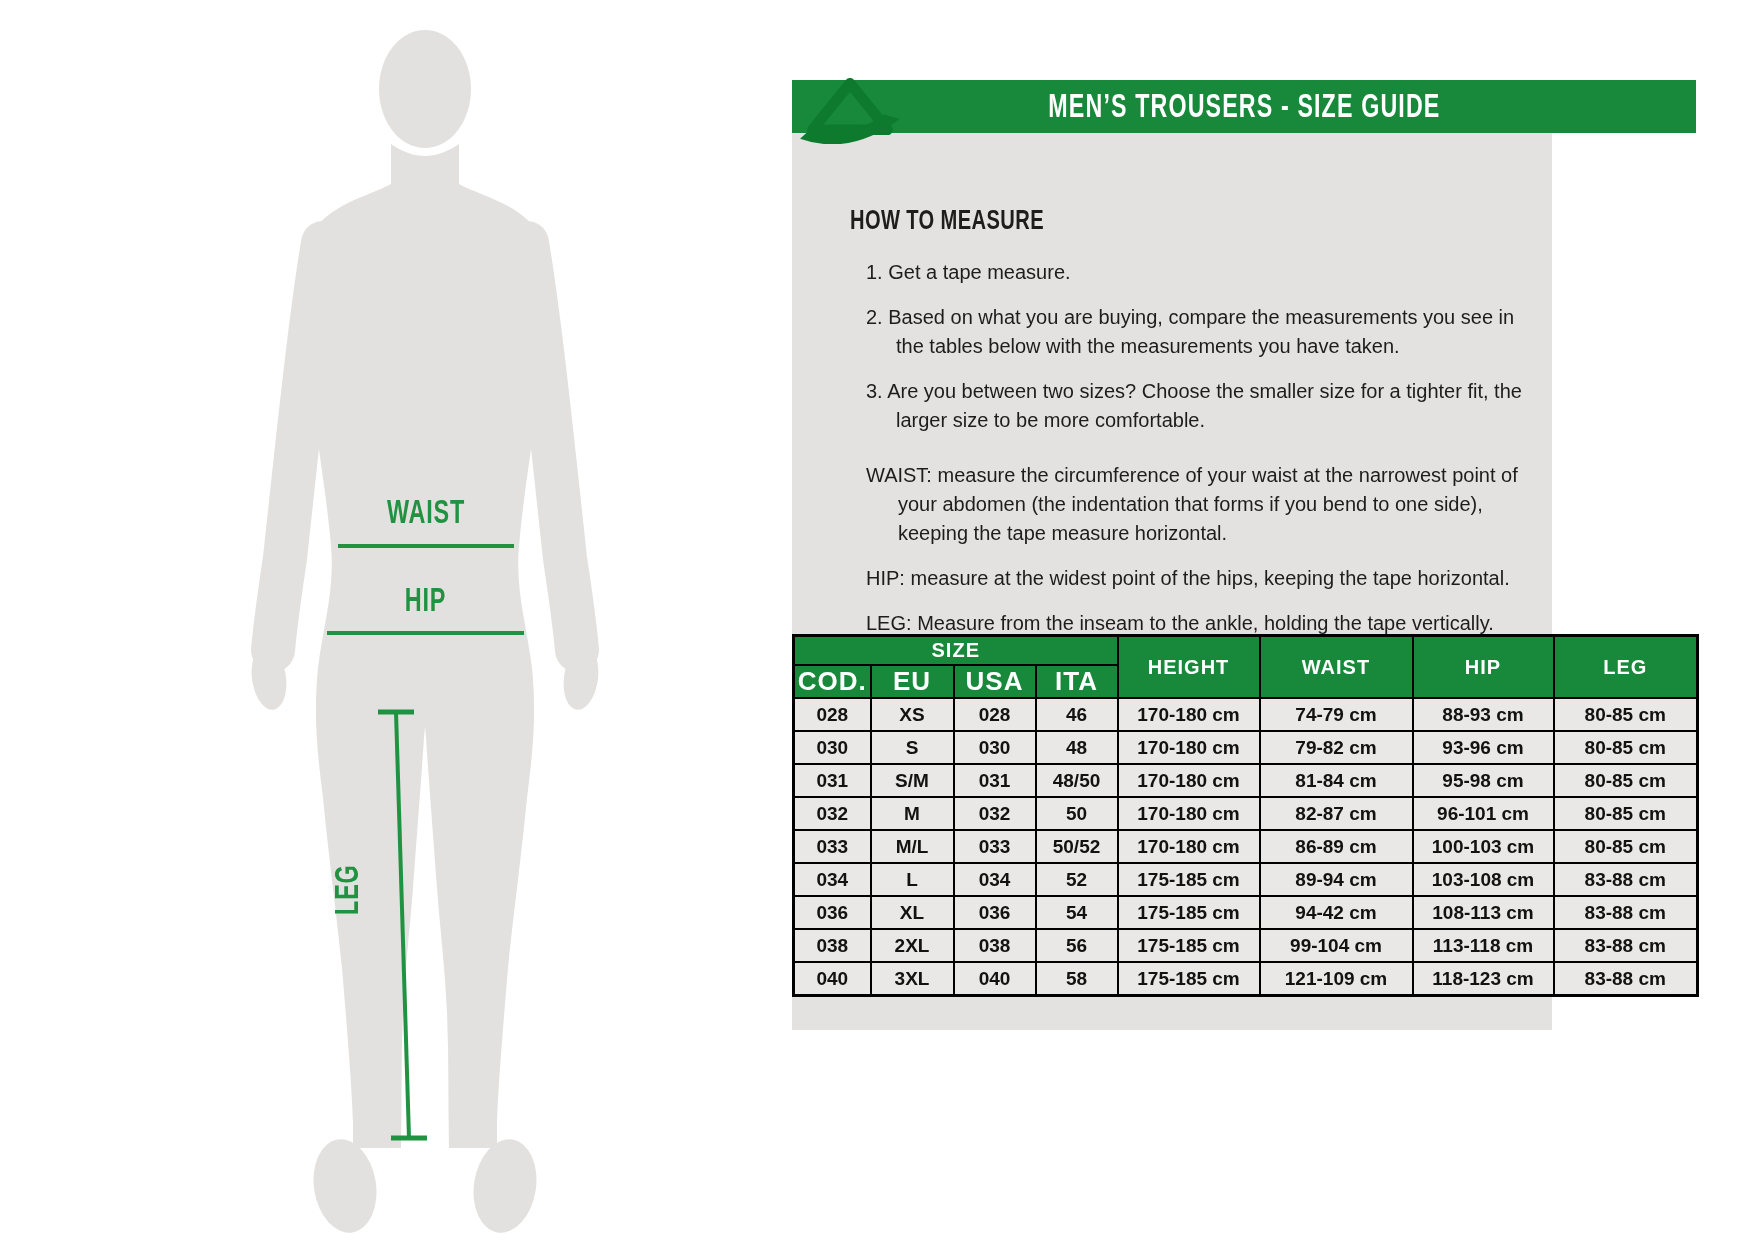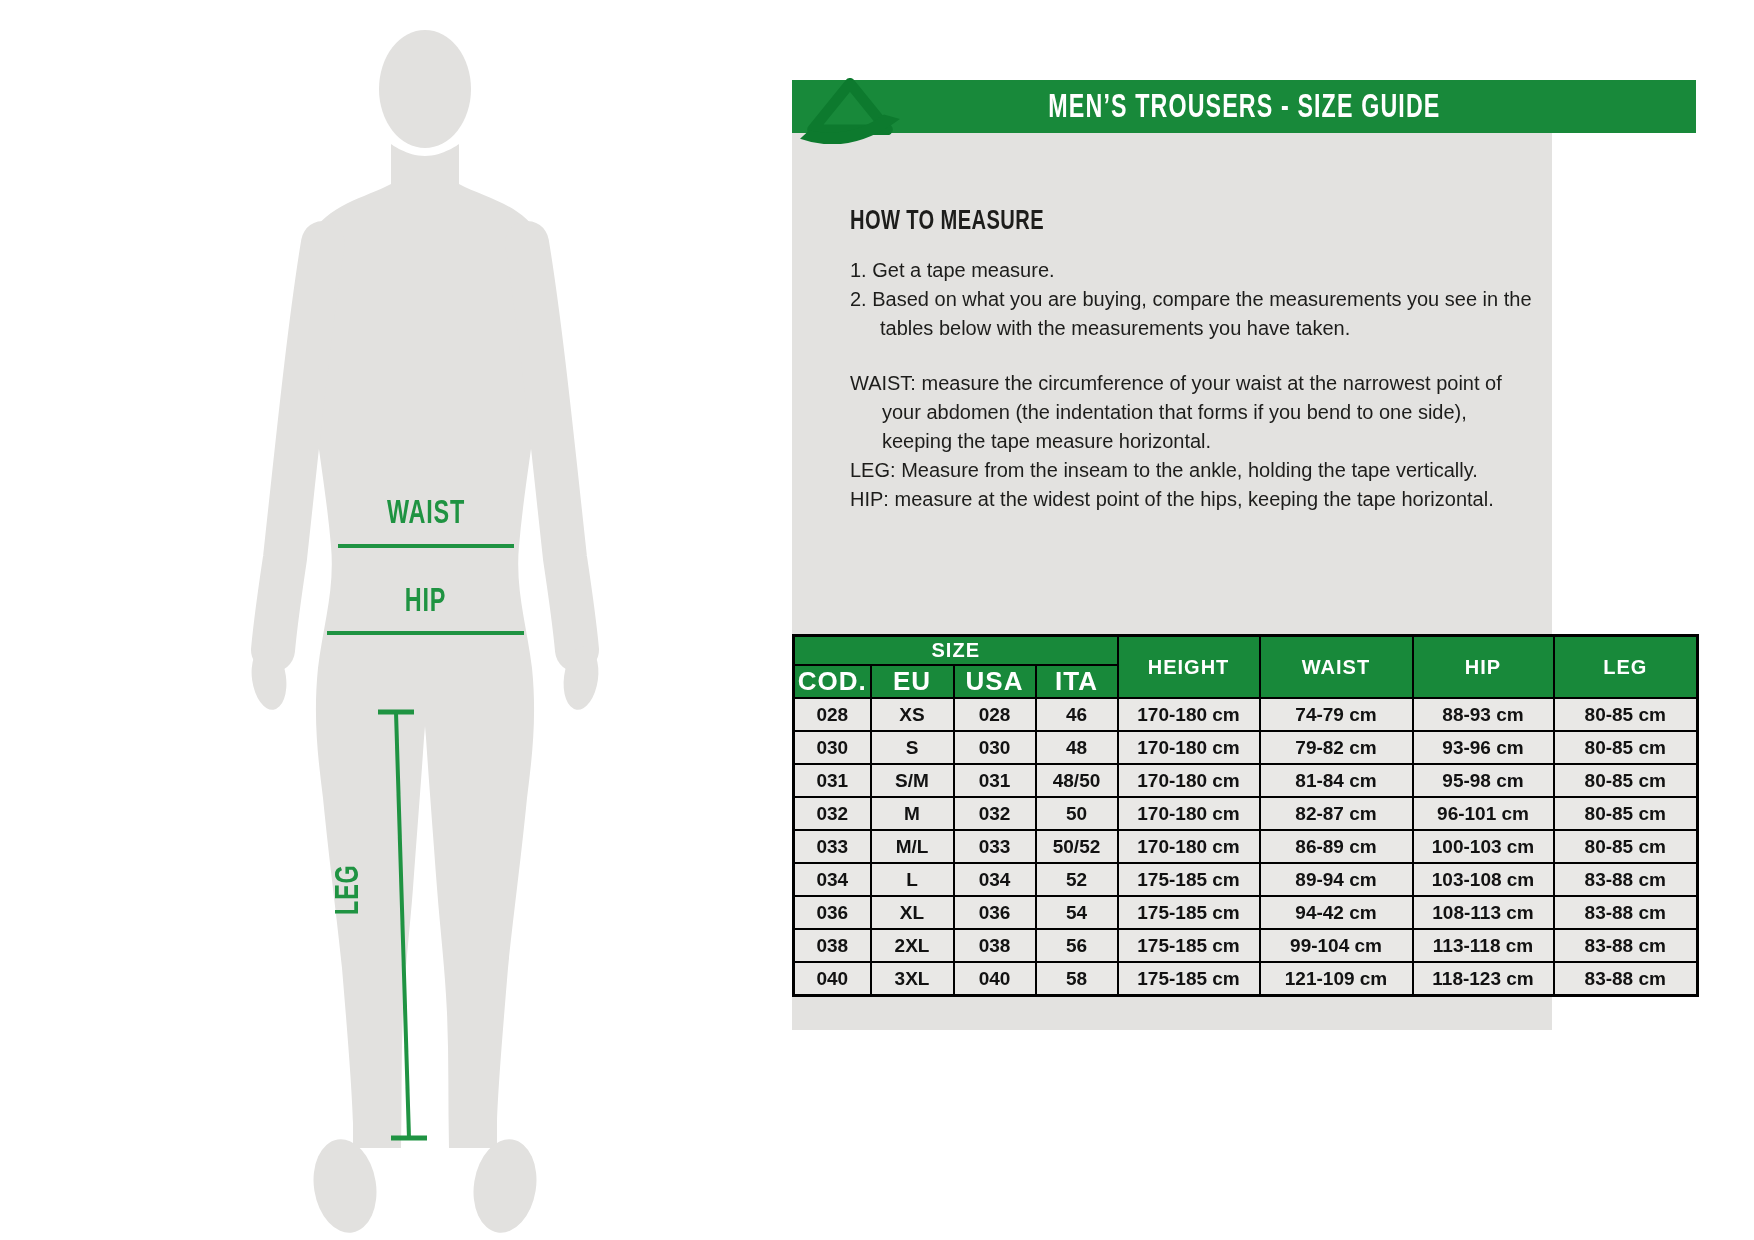--- a/index.html
+++ b/index.html
@@ -27,21 +27,21 @@
     display:flex;align-items:center;justify-content:center;
   }
   .titlebar .bar-title{
     color:#fff;font-weight:700;font-size:31px;letter-spacing:1.5px;white-space:nowrap;
     display:inline-block;transform:scale(.75,1.05);
   }
   .logo{position:absolute;left:8px;top:-2px;}
   .content{position:absolute;left:58px;top:118px;width:690px;}
   .htm-heading{font-size:28px;font-weight:700;line-height:44px;margin:0 0 14px 0;letter-spacing:.5px;}
   .htm-heading > span{display:inline-block;transform:scaleX(.72);transform-origin:0 50%;}
-  .step,.def{font-size:20px;line-height:29px;margin:0;}
+  .step,.def{font-size:20px;line-height:29px;margin:16px;}
   .step{padding-left:30px;text-indent:-30px;}
   .def{padding-left:32px;text-indent:-32px;}
   .defs{margin-top:26px;}
   
   .size-table{
     position:absolute;left:0;top:554px;width:904px;
     border-collapse:collapse;table-layout:fixed;border:3px solid #000;padding-left:14px;
   }
   .size-table th,.size-table td{border:2px solid #000;text-align:center;vertical-align:middle;padding:0;}
   .size-table th.gh{background:var(--green,#18893a);color:#fff;font-weight:700;font-size:20px;letter-spacing:1px;}
@@ -123,26 +123,27 @@
     </div>
 
     <div class="content">
       <h2 class="htm-heading">
         <span>HOW TO MEASURE</span>
       </h2>
 
       <div>
         <p class="step"><span>1.</span> <span>Get a tape measure.</span></p>
         <p class="step"><span>2.</span> <span>Based on what you are buying, compare the measurements you see in the tables below with the measurements you have taken.</span></p>
+        <p class="step"><span>3.</span> <span>Are you between two sizes? Choose the smaller size for a tighter fit, the larger size to be more comfortable.</span></p>
       </div>
 
       <div class="defs">
         <p class="def"><span>WAIST:</span> <span>measure the circumference of your waist at the narrowest point of your abdomen (the indentation that forms if you bend to one side), keeping the tape measure horizontal.</span></p>
+        <p class="def"><span>HIP:</span> <span>measure at the widest point of the hips, keeping the tape horizontal.</span></p>
         <p class="def"><span>LEG:</span> <span>Measure from the inseam to the ankle, holding the tape vertically.</span></p>
-        <p class="def"><span>HIP:</span> <span>measure at the widest point of the hips, keeping the tape horizontal.</span></p>
       </div>
     </div>
 
     <table class="size-table">
       <colgroup>
         <col style="width:77px">
           <col style="width:83px">
           <col style="width:82px">
           <col style="width:82px">
         <col style="width:142px">

